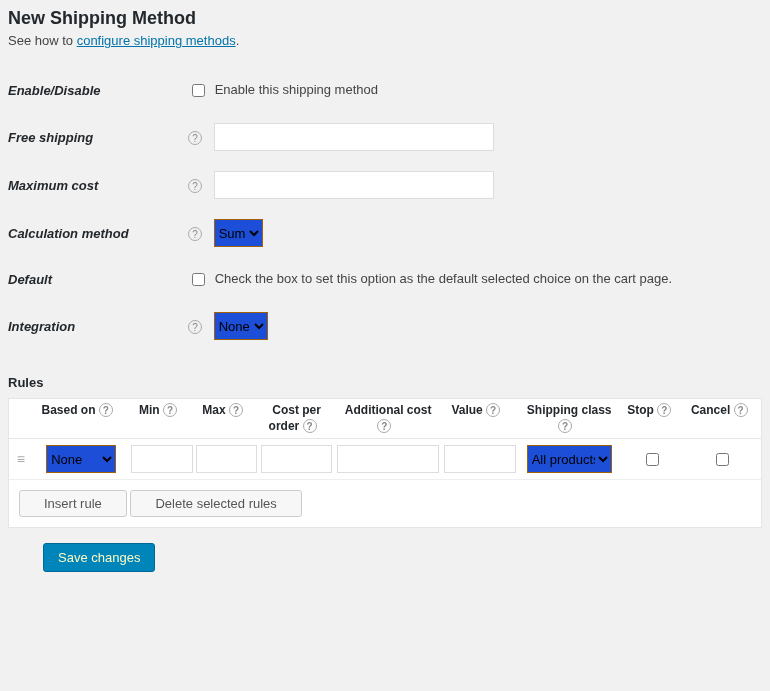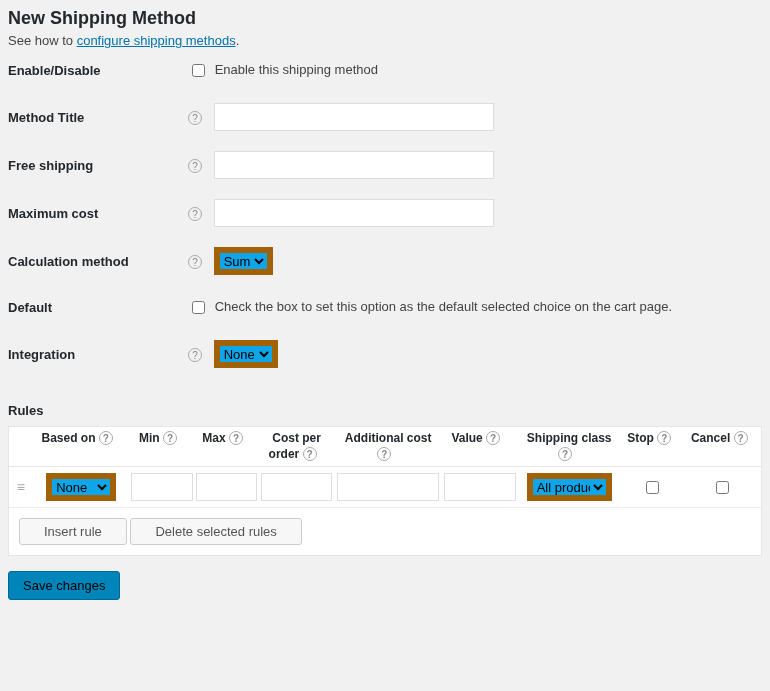--- a/index.html
+++ b/index.html
@@ -13,36 +13,38 @@
     width: 770px;
   }
   h2 {
     font-size: 18px;
     font-weight: 600;
     margin: 0 0 4px 0;
   }
   .subhead {
     font-size: 13px;
     color: #444;
+    margin-bottom: 20px;
   }
   .subhead a {
     color: #0073aa;
     text-decoration: underline;
   }
   table.form-table {
     width: 100%;
     border-collapse: collapse;
   }
   table.form-table th {
     text-align: left;
     font-weight: 600;
     font-size: 13px;
     padding: 15px 10px 15px 0;
     width: 180px;
     vertical-align: middle;
+    font-style: italic;
   }
   table.form-table td {
     padding: 10px 0;
     vertical-align: middle;
   }
   .help-icon {
     display: inline-block;
     width: 14px; height: 14px;
     border: 1px solid #aaa;
     border-radius: 50%;
@@ -57,22 +59,22 @@
     width: 280px;
     height: 28px;
     border: 1px solid #ddd;
     border-radius: 0;
     padding: 0 6px;
     font-size: 13px;
     background: #fff;
   }
   select {
     height: 28px;
-    border: 6px solid #a16207;
-    background: #0ea5e9;
+    border: 1px solid #a16207;
+    background: #1d4ed8;
     font-size: 13px;
   }
   .cb-label {
     font-size: 13px;
     color: #444;
   }
   input[type="checkbox"] {
     margin-right: 6px;
     vertical-align: middle;
   }
@@ -128,26 +130,27 @@
     border: 1px solid #ccc;
     border-radius: 3px;
     padding: 5px 24px;
     font-size: 13px;
     color: #555;
     cursor: pointer;
   }
   .button-primary {
     background: #0085ba;
     border: 1px solid #006799;
-    color: #000000;
+    color: #fef9c3;
     padding: 6px 14px;
     border-radius: 3px;
     font-size: 13px;
     cursor: pointer;
     margin-top: 15px;
+    margin-left: 35px;
   }
   .col-handle { width: 22px; }
   .col-basedon { width: 90px; }
   .col-min { width: 60px; }
   .col-max { width: 60px; }
   .col-cpo { width: 70px; }
   .col-addcost { width: 100px; }
   .col-val { width: 70px; }
   .col-shipclass { width: 96px; }
   .col-stop { width: 60px; }
@@ -165,27 +168,20 @@
 
 <table class="form-table">
   <tbody>
       <tr>
     <th>Enable/Disable</th>
     <td>
       <label class="cb-label">
         <input type="checkbox" style="">
         <span>Enable this shipping method</span>
       </label>
-    </td>
-  </tr>
-  <tr>
-    <th>Method Title</th>
-    <td>
-      <span class="help-icon">?</span>
-      <input type="text" value="" style="">
     </td>
   </tr>
   <tr>
     <th>Free shipping</th>
     <td>
       <span class="help-icon">?</span>
       <input type="text" value="" style="">
     </td>
   </tr>
   <tr>

